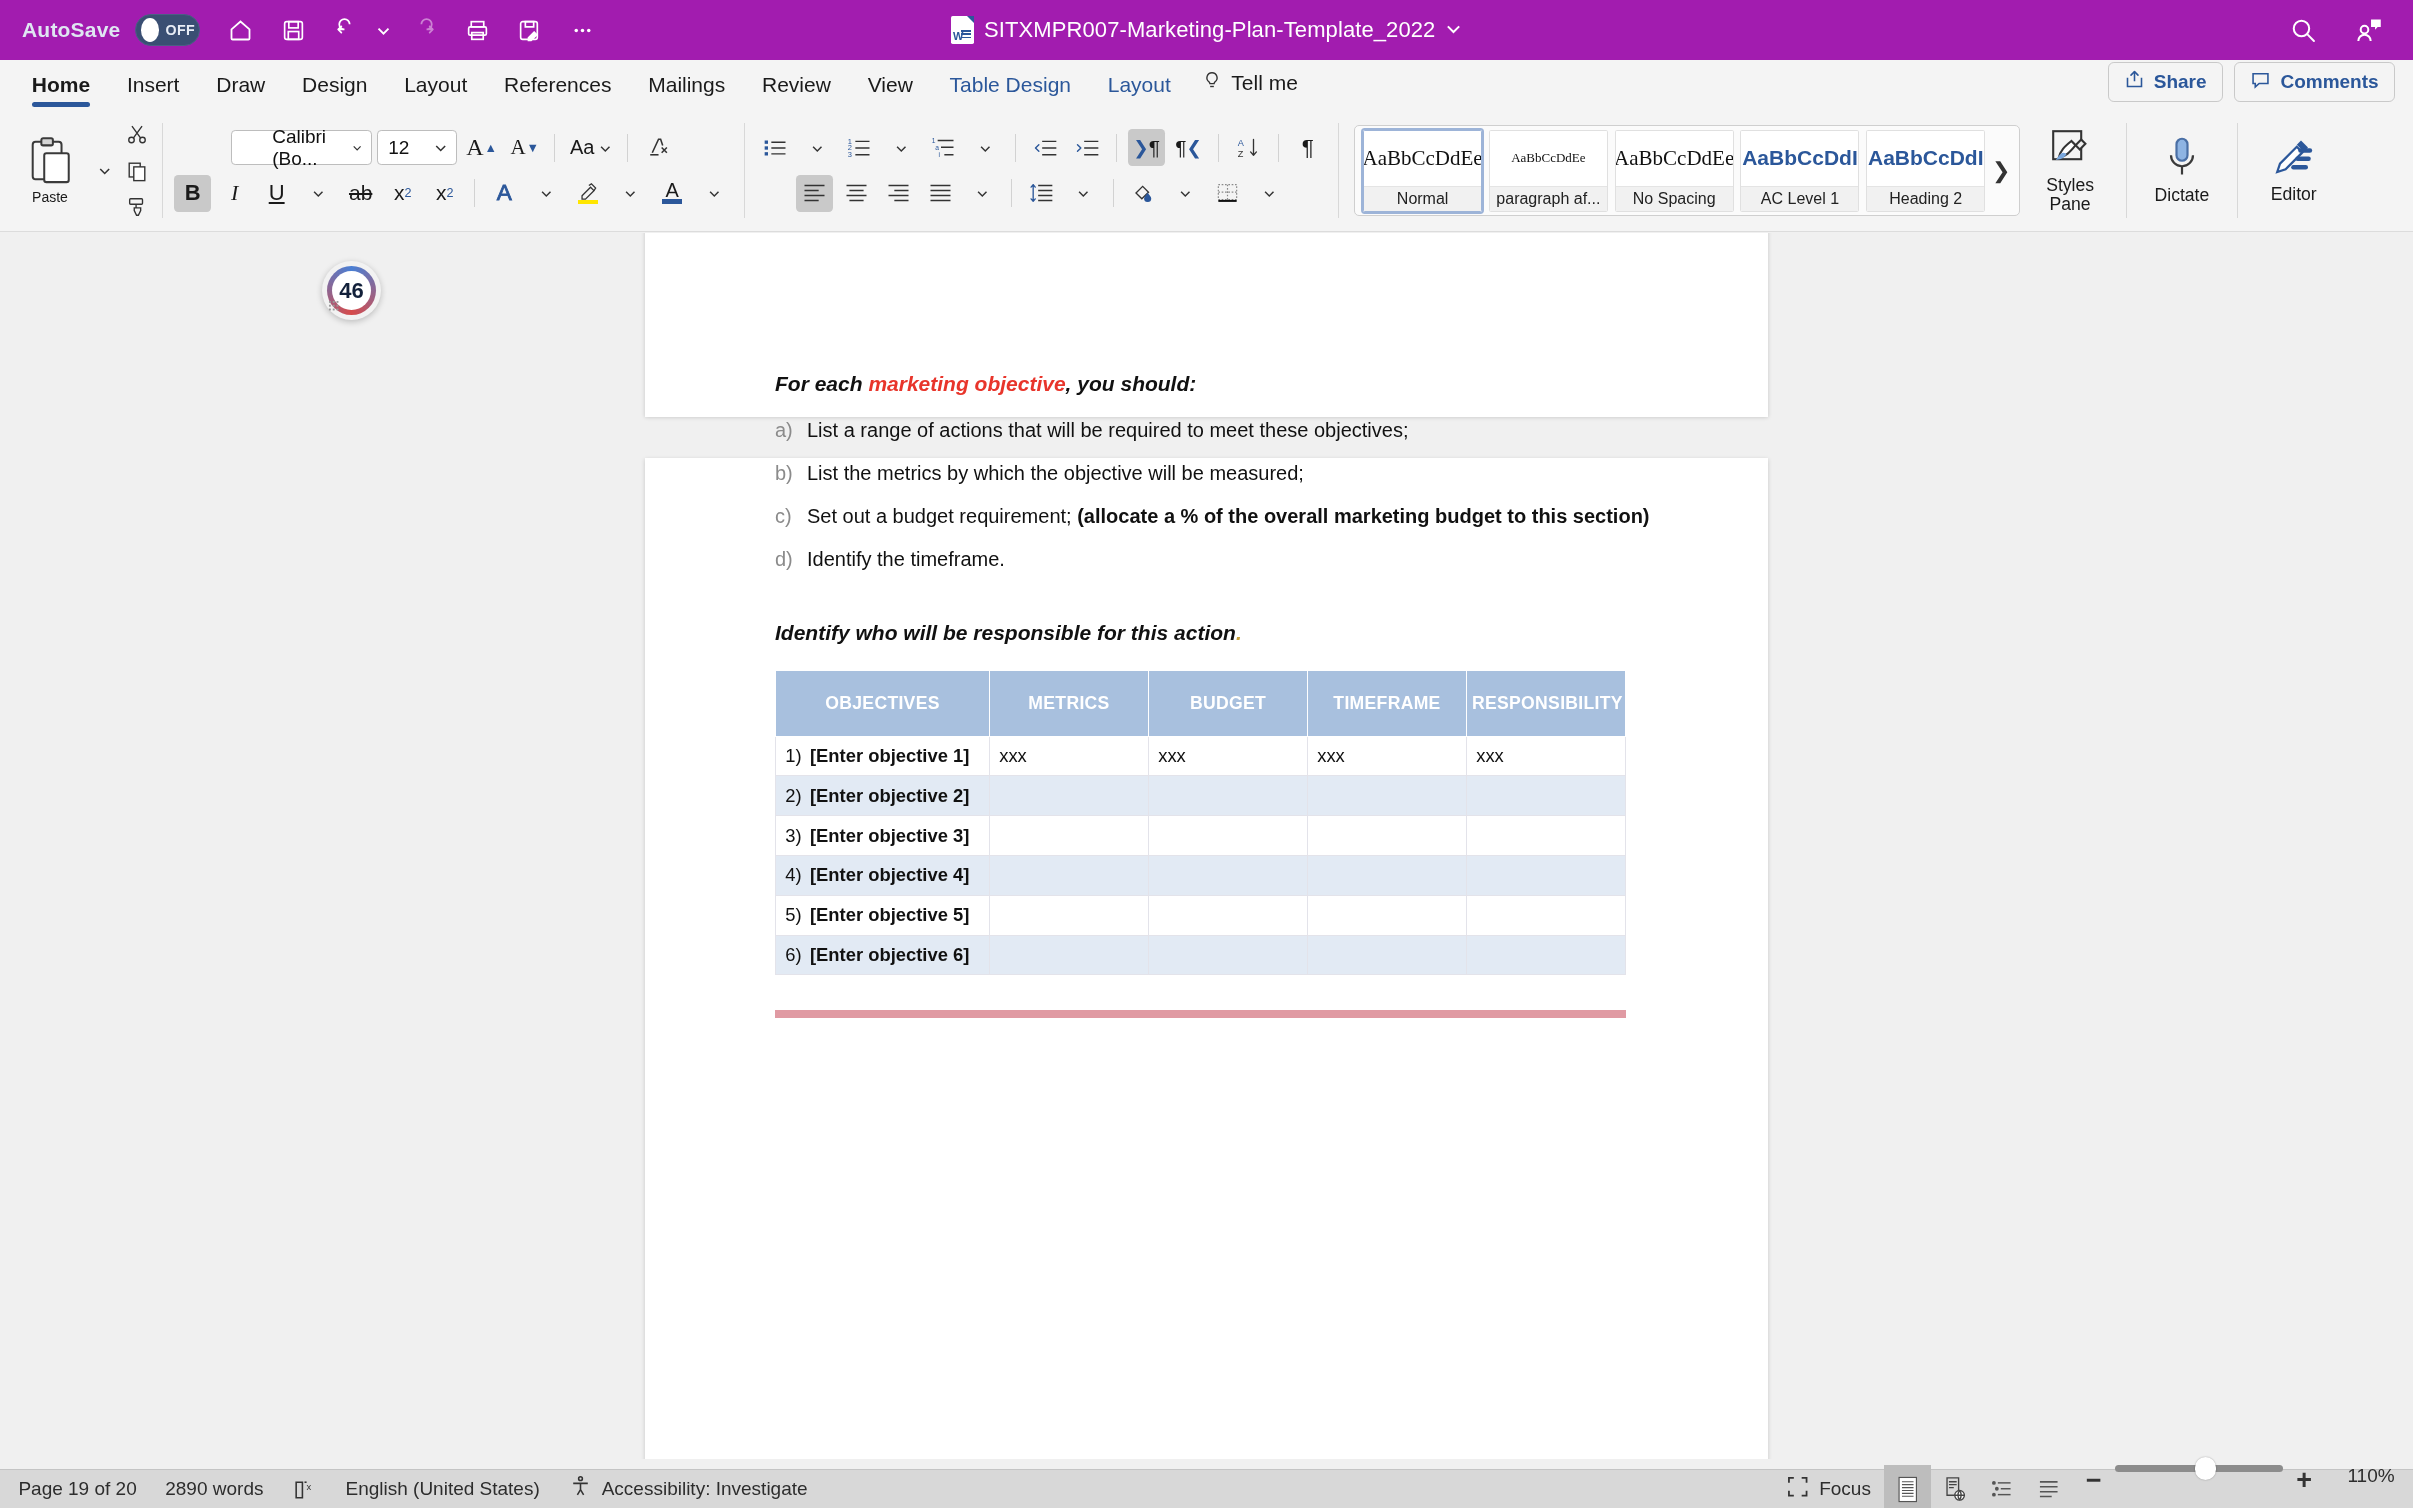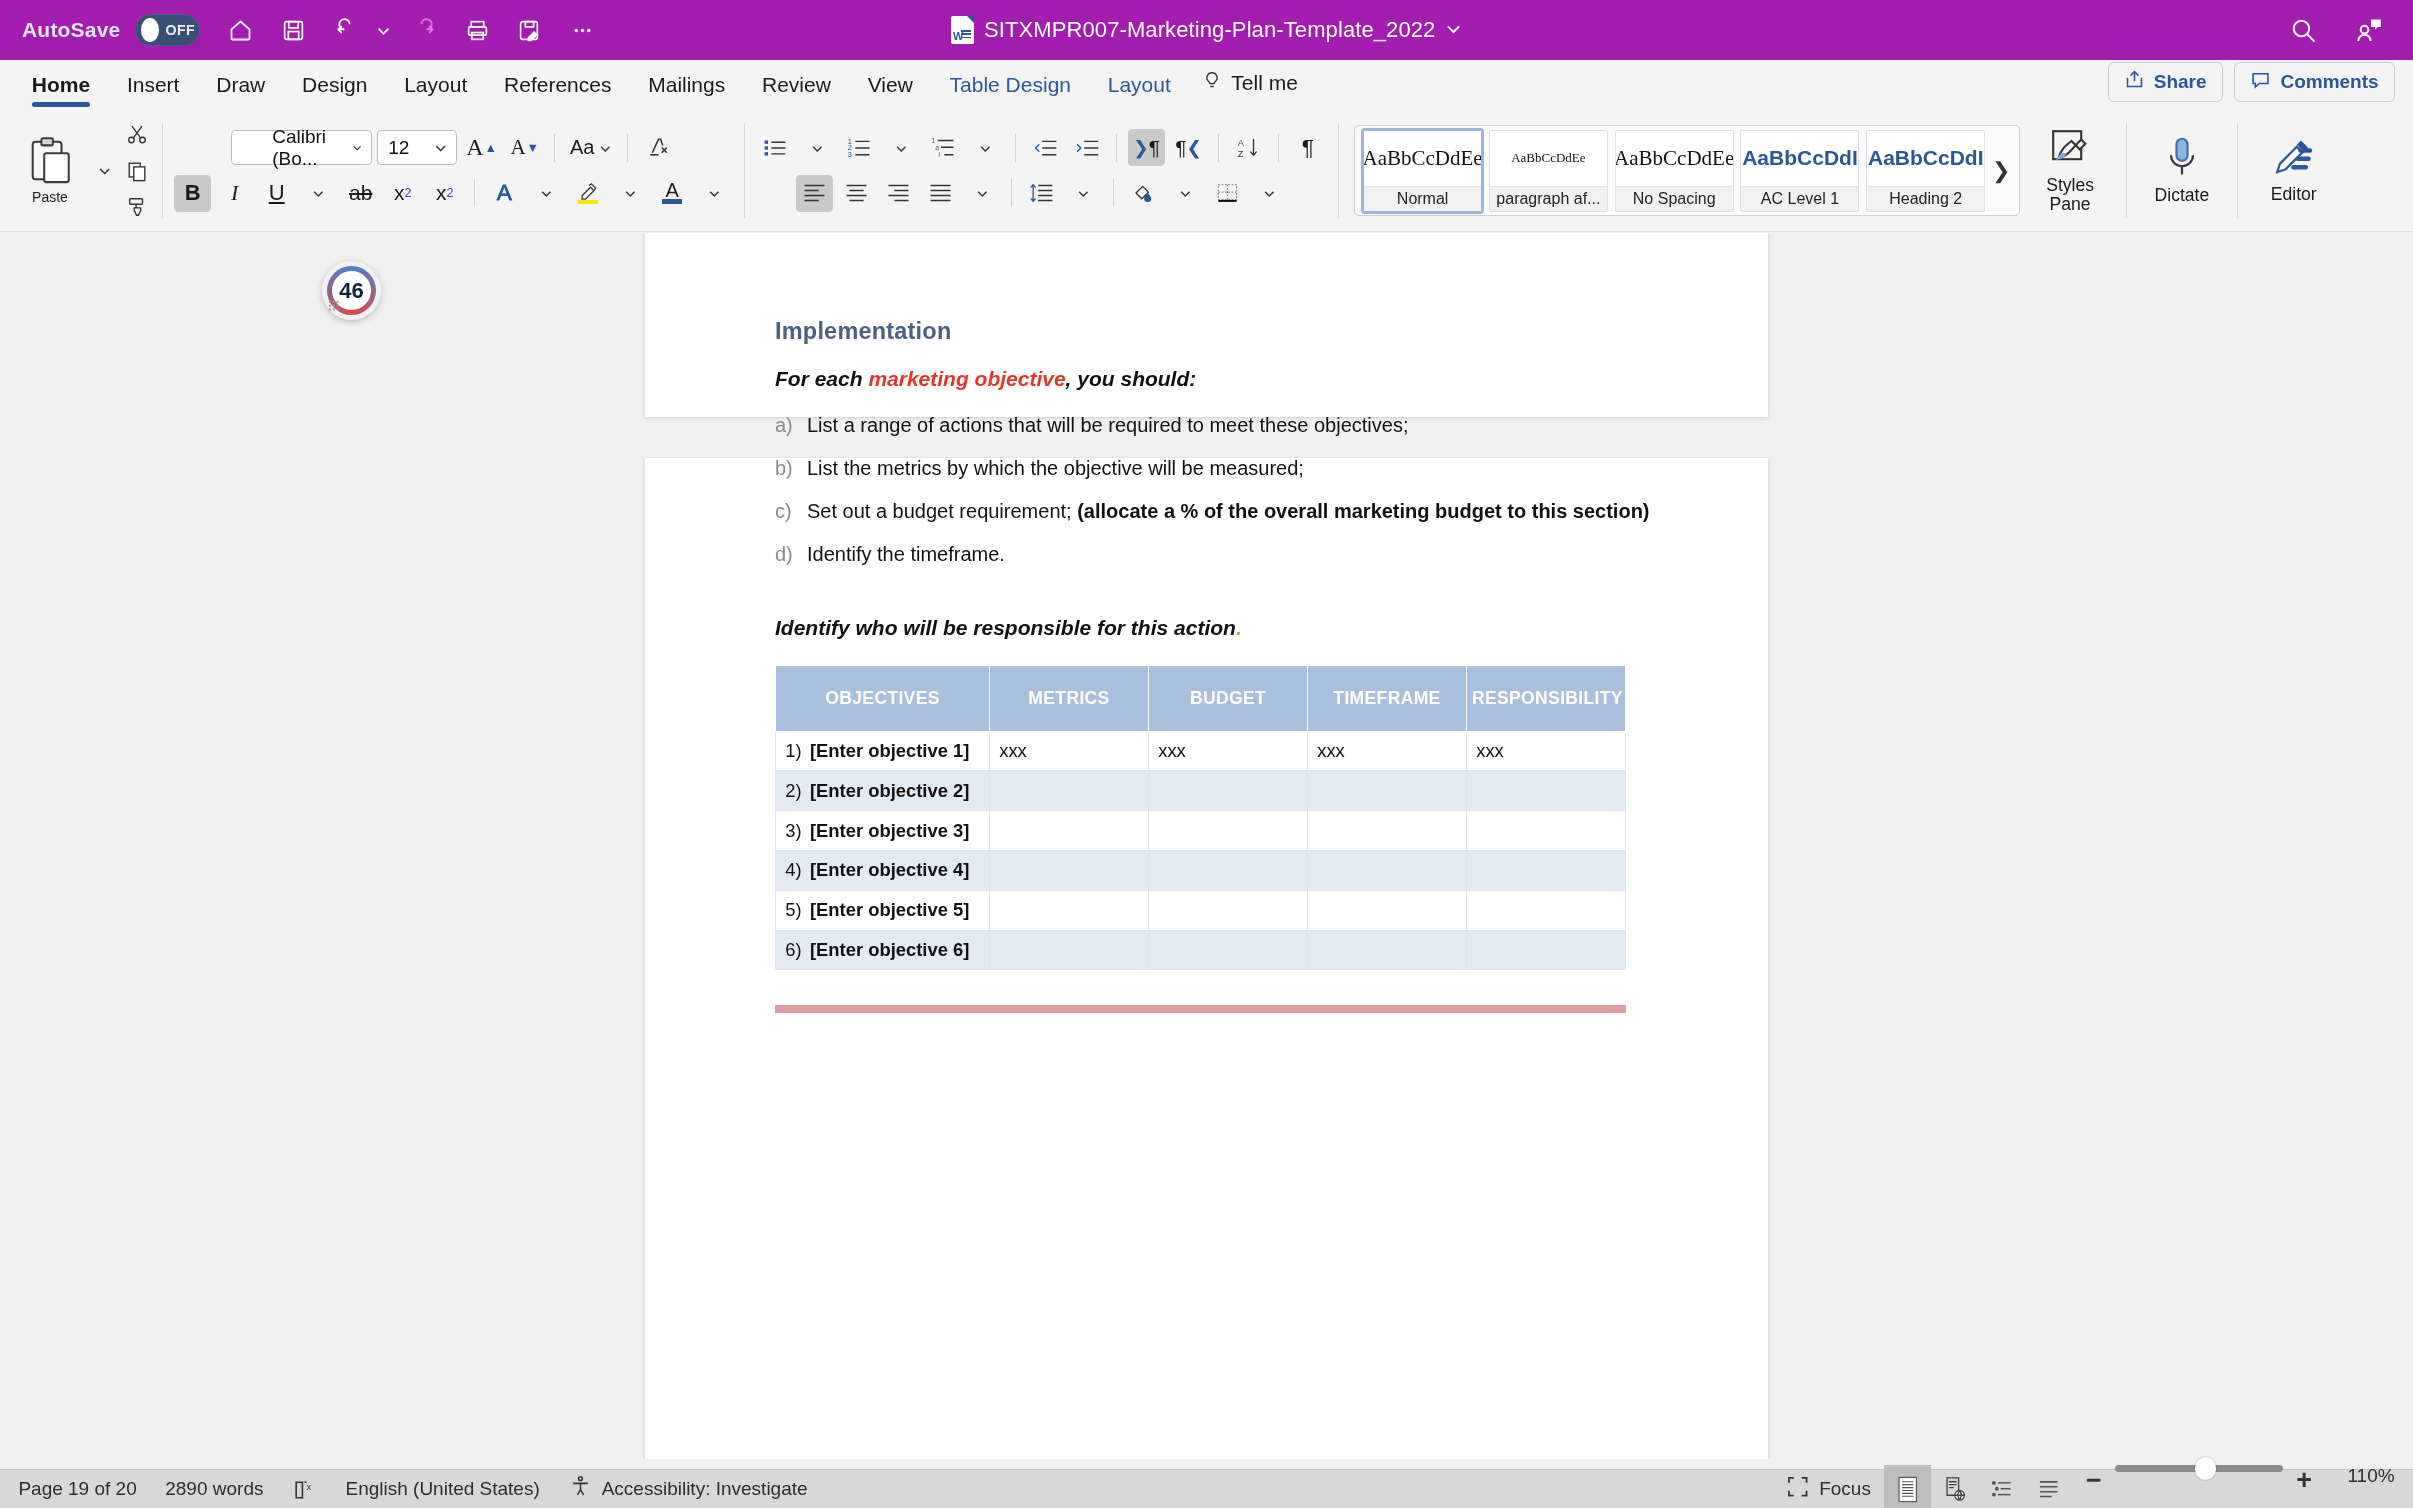--- a/index.html
+++ b/index.html
@@ -170,21 +170,21 @@
   .badge46 .grip {
     position: absolute; left: 5.9px; bottom: 9.2px;
     width: 11px; height: 11px;
     background-image: radial-gradient(#9a9a9a 1px, transparent 1.1px);
     background-size: 3.8px 3.8px;
   }
 
   
   .doc { position: absolute; left: 775px; top: 318px; width: 888px; }
   .h-impl { font-size: 23.5px; font-weight: bold; color: #4c6180; letter-spacing: 0.2px; }
-  .p-intro { font-size: 21px; font-style: italic; font-weight: bold; color: #111; margin-top: 22px; }
+  .p-intro { font-size: 21px; font-style: italic; font-weight: bold; color: #111; margin-top: 54px; }
   .p-intro .red { color: #e8352b; }
   .alist { margin-top: 22.6px; }
   .ali { display: flex; font-size: 20px; color: #111; margin-bottom: 20px; }
   .ali .mk { color: #8b8b8b; width: 32px; flex: none; }
   .ali .bold { font-weight: bold; }
   .p-resp { font-size: 21px; font-style: italic; font-weight: bold; color: #111; margin-top: 50px; }
   .p-resp .dot { color: #c8a13a; }
 
   .tbl { margin-top: 25px; border-collapse: collapse; width: 851px; table-layout: fixed; }
   .tbl th {
@@ -719,21 +719,20 @@
 </div>
 
 <div class="badge46">
   <div class="ring">
     <div class="inner">46</div>
   </div>
   <div class="grip"></div>
 </div>
 
 <div class="doc">
-  <div class="h-impl">Implementation</div>
 
   <div class="p-intro">
     <span>For each </span><span class="red">marketing objective</span><span>, you should:</span>
   </div>
 
   <div class="alist">
     <div class="ali">
       <span class="mk">a)</span>
       <span><span>List a range of actions that will be required to meet these objectives;</span><span class="bold"></span></span>
     </div>

